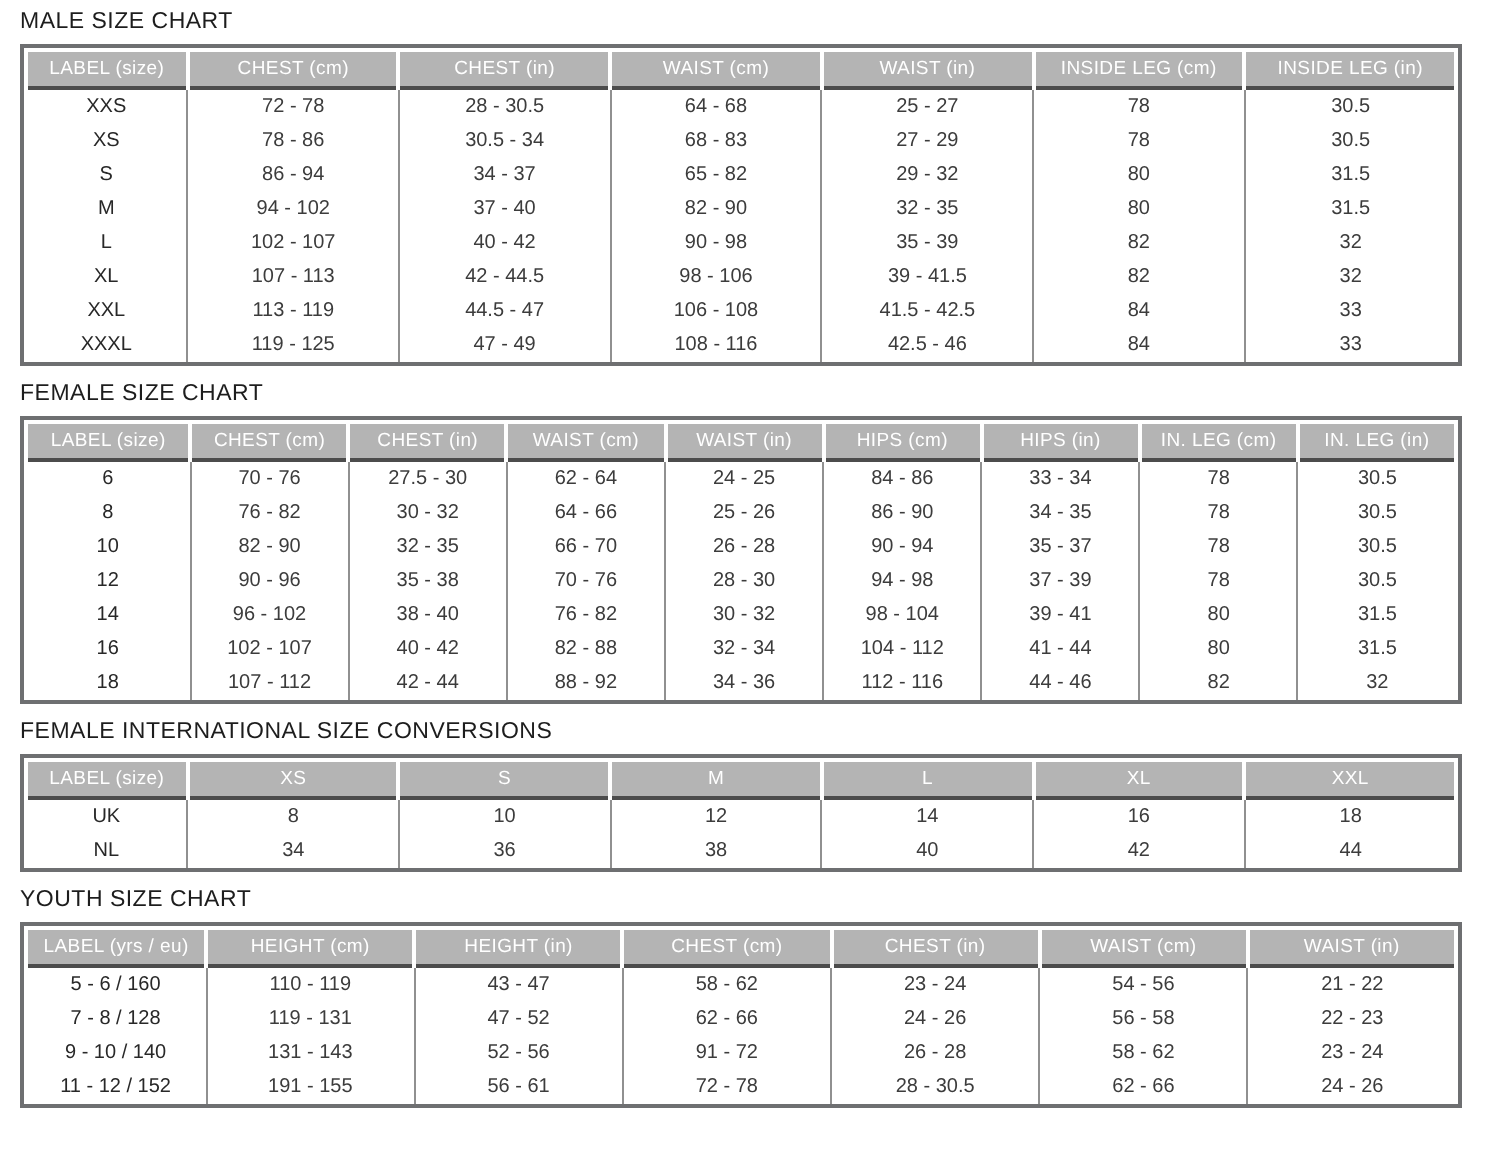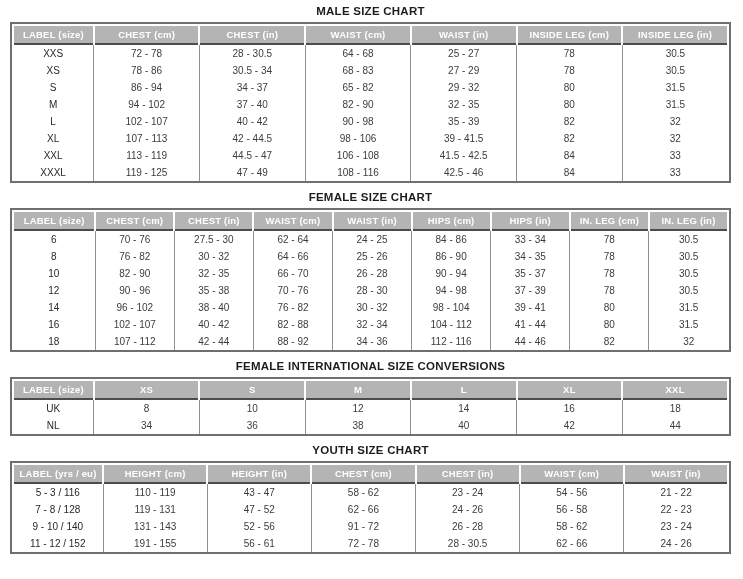--- a/index.html
+++ b/index.html
@@ -14,30 +14,30 @@
     --page-bg:#ffffff;
   }
   html,body{margin:0;padding:0;}
   body{
     width:743px;height:579px;background:var(--page-bg);
     font-family:"Liberation Sans", sans-serif;
     overflow:hidden;
   }
   .doc{padding:3px 12px 0 10px;}
   h2.chart-title{
-    font-size:11.5px;font-weight:bold;color:var(--title-text);
-    margin:8px 0 5px 0;letter-spacing:.25px;text-align:center;
+    font-size:11.5px;font-weight:normal;color:var(--title-text);
+    margin:8px 0 5px 0;letter-spacing:.25px;
   }
   section:first-of-type h2.chart-title{margin-top:2px;}
   .tbl-wrap{border:2px solid var(--outer-border);background:#fff;}
   table{width:100%;border-collapse:collapse;table-layout:fixed;}
   thead{border-bottom:2px solid var(--header-underline);}
   th{
     background:var(--header-bg);color:var(--header-text);
-    font-size:9.5px;font-weight:bold;line-height:11px;
+    font-size:9.5px;font-weight:normal;line-height:11px;
     padding:3px 1px;border:2px solid #ffffff;border-bottom:none;
     letter-spacing:.2px;white-space:nowrap;overflow:hidden;
   }
   td{
     text-align:center;font-size:10px;color:var(--body-text);
     padding:2px 1px;line-height:13px;border-left:1px solid var(--inner-border);
     white-space:nowrap;
   }
   td:first-child{border-left:none;font-weight:normal;color:var(--label-text);}
 </style>
@@ -326,21 +326,21 @@
               <th>HEIGHT (cm)</th>
               <th>HEIGHT (in)</th>
               <th>CHEST (cm)</th>
               <th>CHEST (in)</th>
               <th>WAIST (cm)</th>
               <th>WAIST (in)</th>
             </tr>
           </thead>
           <tbody>
             <tr>
-              <td>5 - 3 / 116</td>
+              <td>5 - 6 / 160</td>
               <td>110 - 119</td>
               <td>43 - 47</td>
               <td>58 - 62</td>
               <td>23 - 24</td>
               <td>54 - 56</td>
               <td>21 - 22</td>
             </tr>
             <tr>
               <td>7 - 8 / 128</td>
               <td>119 - 131</td>

